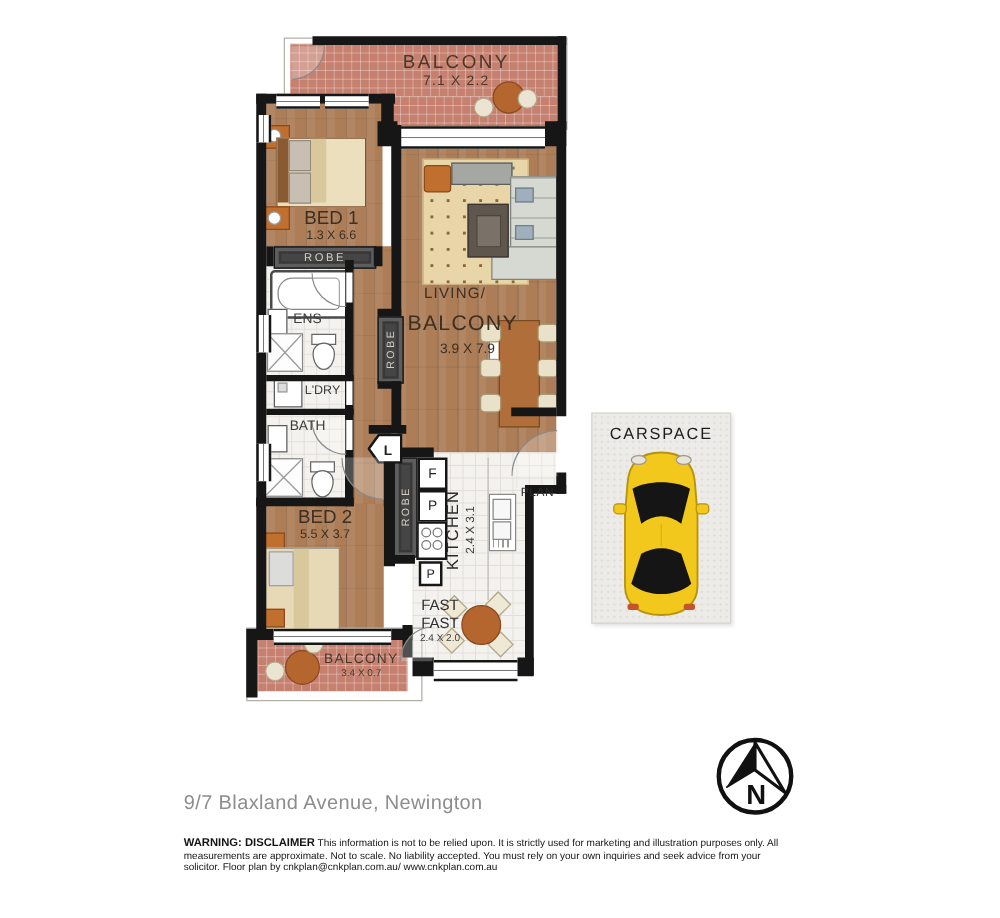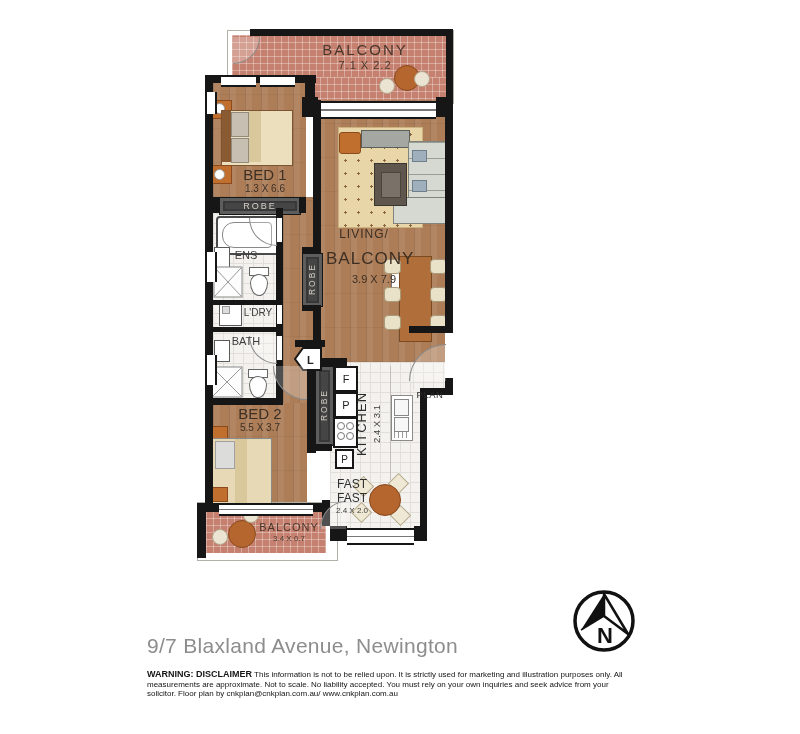--- a/index.html
+++ b/index.html
@@ -245,23 +245,38 @@
 
   <div class="lbl" style="left:410px;top:389px;width:40px;font-size:9.5px;letter-spacing:0.5px;color:#2a2a2a;">PLAN</div>
 
   <div class="lbl" style="left:330px;top:477px;width:44px;font-size:12px;color:#2f2f2f;">FAST</div>
   <div class="lbl" style="left:330px;top:491px;width:44px;font-size:12px;color:#2f2f2f;">FAST</div>
   <div class="lbl" style="left:328px;top:506px;width:48px;font-size:8px;color:#3d3d3d;">2.4 X 2.0</div>
 
   <div class="lbl" style="left:250px;top:521px;width:78px;font-size:11px;letter-spacing:1px;color:#4a372c;">BALCONY</div>
   <div class="lbl" style="left:253px;top:534px;width:72px;font-size:8px;color:#4a372c;">3.4 X 0.7</div>
 
-
-
-  <div class="abs" style="left:147px;top:634px;font-size:21px;color:#8d8d8d;letter-spacing:0.3px;">9/7 Blaxland Avenue, Newington</div>
+  <div class="abs" style="left:473px;top:330px;width:110px;height:167px;background-color:#ecebe8;border:1px solid #d6d4d0;background-image:radial-gradient(#dddbd7 0.7px,transparent 0.9px);background-size:5px 5px;box-shadow:1px 2px 3px rgba(0,0,0,0.12);">
+    <div class="lbl" style="left:0;top:8px;width:110px;font-size:13px;letter-spacing:1.5px;color:#1c1c1c;">CARSPACE</div>
+    <svg class="abs" style="left:14px;top:28px;" width="82" height="136" viewBox="0 0 80 136">
+      <path d="M40,3 C22,3 14,13 13,28 L11,52 L11,110 C11,124 22,133 40,133 C58,133 69,124 69,110 L69,52 L67,28 C66,13 58,3 40,3 Z" fill="#f2c81c" stroke="#b8930e" stroke-width="1.5"></path>
+      <rect x="2" y="44" width="10" height="8" rx="3" fill="#f2c81c" stroke="#b8930e"></rect>
+      <rect x="68" y="44" width="10" height="8" rx="3" fill="#f2c81c" stroke="#b8930e"></rect>
+      <path d="M17,32 C28,25 52,25 63,32 L56,60 C46,52 34,52 24,60 Z" fill="#151515"></path>
+      <path d="M24,84 C34,78 46,78 56,84 L64,108 C52,119 28,119 16,108 Z" fill="#151515"></path>
+      <ellipse cx="22" cy="9" rx="6" ry="3.5" fill="#e8e4da" stroke="#a09a8a"></ellipse>
+      <ellipse cx="58" cy="9" rx="6" ry="3.5" fill="#e8e4da" stroke="#a09a8a"></ellipse>
+      <rect x="13" y="124" width="9" height="5" rx="2" fill="#c4542a"></rect>
+      <rect x="58" y="124" width="9" height="5" rx="2" fill="#c4542a"></rect>
+      <line x1="40" y1="60" x2="40" y2="78" stroke="#d8b216"></line>
+    </svg>
+  </div>
+
+
+  <div class="abs" style="left:147px;top:634px;font-size:16px;color:#8d8d8d;letter-spacing:0.3px;">9/7 Blaxland Avenue, Newington</div>
 
   <div class="abs" style="left:147px;top:670px;width:482px;font-size:8px;line-height:9.5px;color:#141414;">
     <span style="font-weight:bold;font-size:9px;">WARNING: DISCLAIMER</span>
     <span>This information is not to be relied upon. It is strictly used for marketing and illustration purposes only. All measurements are approximate. Not to scale. No liability accepted. You must rely on your own inquiries and seek advice from your solicitor. Floor plan by cnkplan@cnkplan.com.au/ www.cnkplan.com.au</span>
   </div>
 
   <svg class="abs" style="left:570px;top:588px;" width="68" height="68" viewBox="0 0 68 68">
     <circle cx="34" cy="33" r="29" fill="#fff" stroke="#111" stroke-width="3.5"></circle>
     <polygon points="34,6 11,42 34,28" fill="#111"></polygon>
     <polygon points="34,6 58,46 34,28" fill="#fff" stroke="#111" stroke-width="2.5" stroke-linejoin="round"></polygon>

